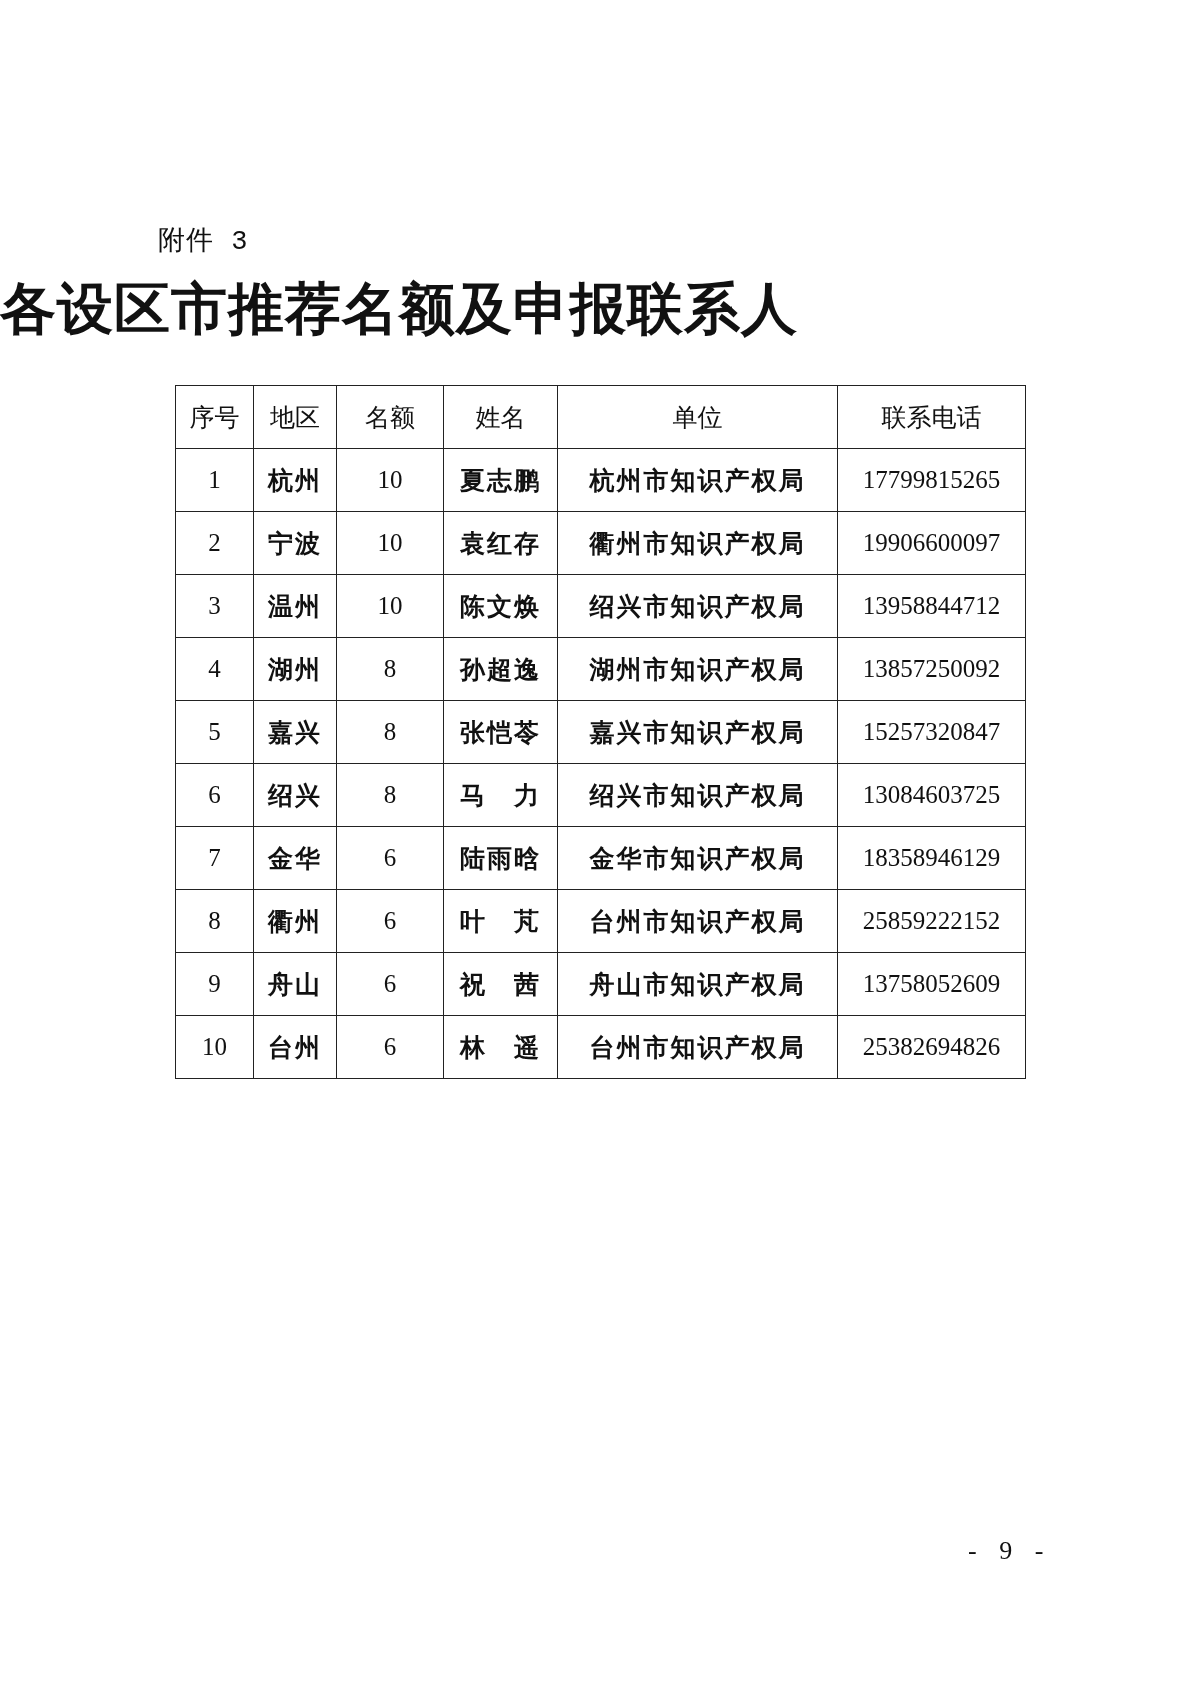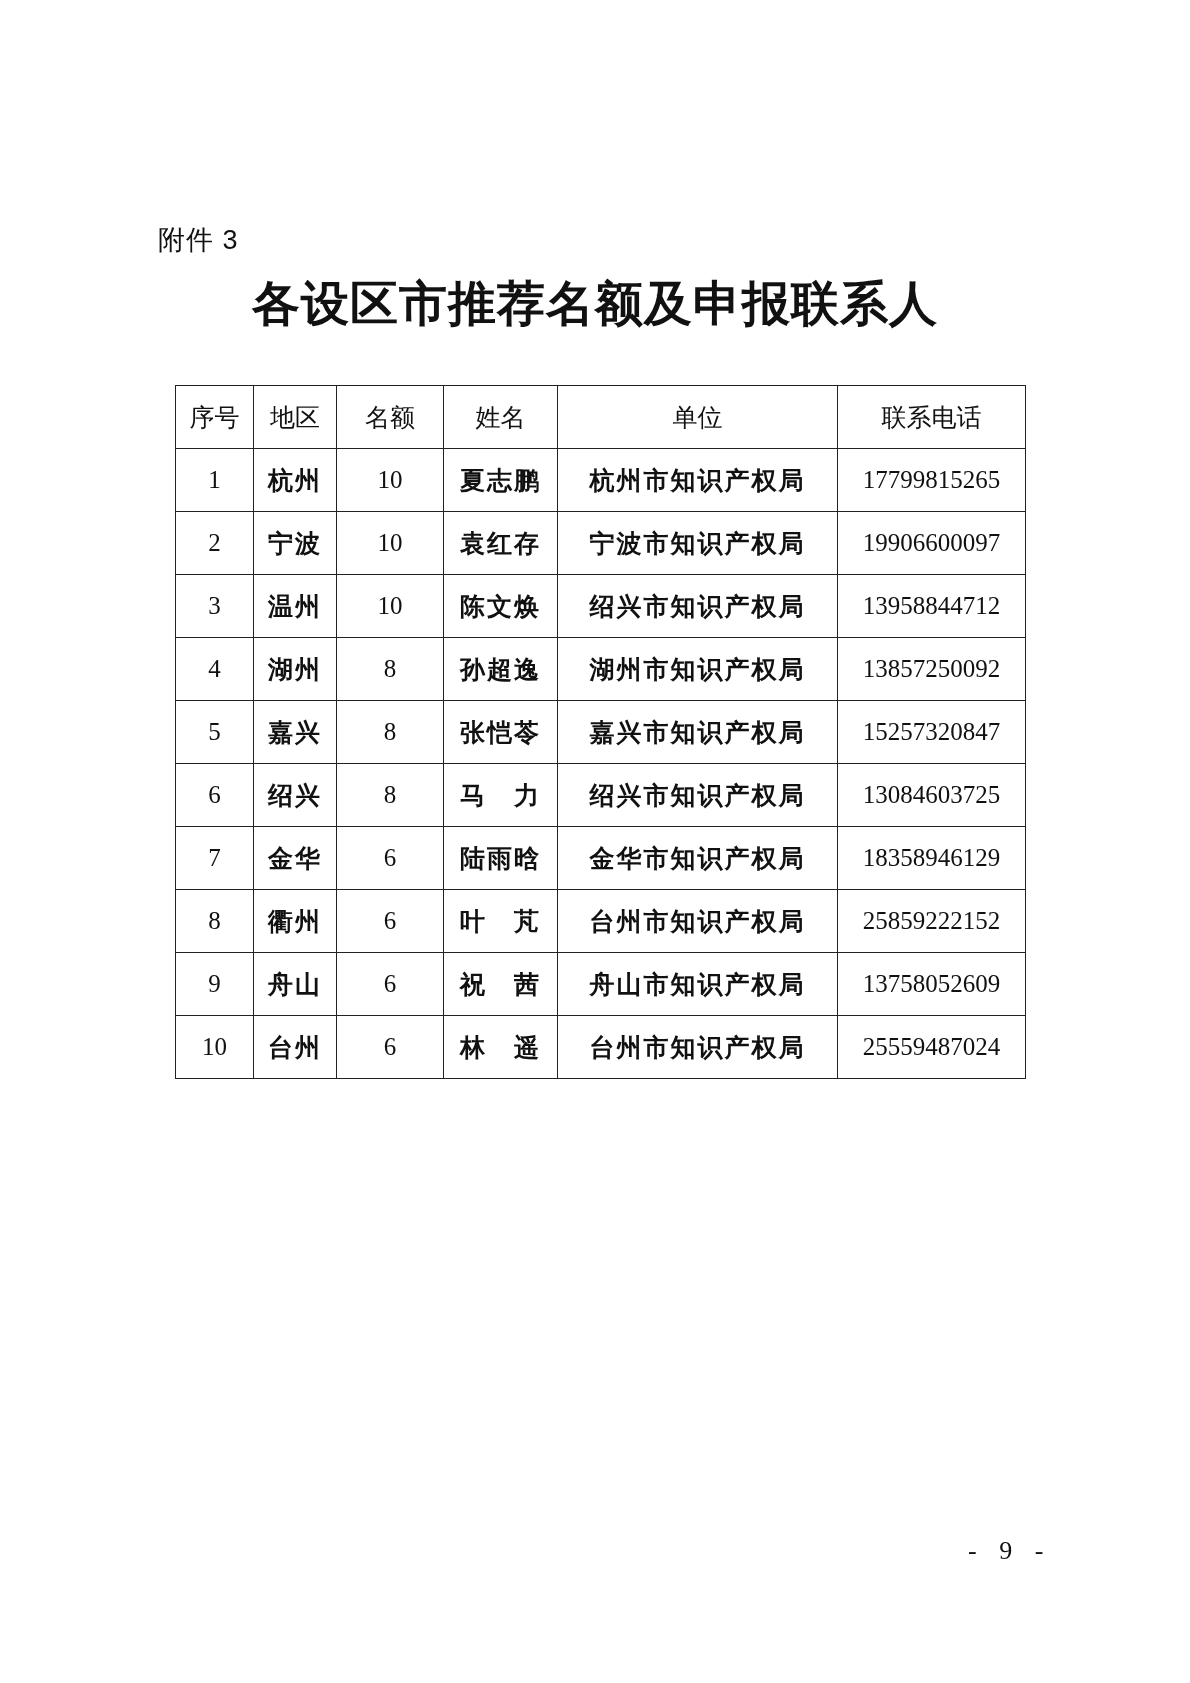--- a/index.html
+++ b/index.html
@@ -1,21 +1,21 @@
 <!DOCTYPE html>
 <html><head>
 <meta charset="utf-8">
 <style>
   html, body { margin: 0; padding: 0; background: #ffffff; }
   body { width: 1190px; height: 1683px; position: relative; overflow: hidden;
          font-family: "DejaVu Serif", "Liberation Serif", serif; color: #111; }
   .attachment { position: absolute; left: 158px; top: 222px; font-size: 27px;
-                font-family: Liberation Sans, sans-serif; letter-spacing: 1px; }
-  .title { position: absolute; left: 0; width: 1190px; top: 272px; text-align: center;
-           font-size: 48px; font-weight: bold; letter-spacing: 1px;
+                font-family: Liberation Mono, monospace; letter-spacing: 1px; }
+  .title { position: absolute; left: 0; width: 1190px; top: 272px; 
+           font-size: 56px; font-weight: bold; letter-spacing: 1px;
            font-family: "DejaVu Sans", "Liberation Sans", sans-serif; }
   table.quota { position: absolute; left: 175px; top: 385px; width: 850px;
                 border-collapse: collapse; table-layout: fixed; }
   table.quota th, table.quota td { border: 1.5px solid #222; height: 62px; padding: 0;
                 text-align: center; vertical-align: middle; font-size: 25px; }
   table.quota th { font-family: "DejaVu Sans", "Liberation Sans", sans-serif; font-weight: normal; text-align: center; }
   table.quota td { font-family: "Liberation Serif", "DejaVu Serif", serif; }
   td.cjk { font-family: "DejaVu Serif", "Liberation Serif", serif; letter-spacing: 2px; font-weight: bold; }
   td.name { white-space: pre; }
   .page-num { position: absolute; left: 968px; top: 1536px; font-size: 26px;
@@ -53,21 +53,21 @@
         <td>10</td>
         <td class="cjk name">夏志鹏</td>
         <td class="cjk">杭州市知识产权局</td>
         <td>17799815265</td>
       </tr>
       <tr>
         <td>2</td>
         <td class="cjk">宁波</td>
         <td>10</td>
         <td class="cjk name">袁红存</td>
-        <td class="cjk">宁波市知识产权局</td>
+        <td class="cjk">衢州市知识产权局</td>
         <td>19906600097</td>
       </tr>
       <tr>
         <td>3</td>
         <td class="cjk">温州</td>
         <td>10</td>
         <td class="cjk name">陈文焕</td>
         <td class="cjk">绍兴市知识产权局</td>
         <td>13958844712</td>
       </tr>
@@ -118,18 +118,18 @@
         <td class="cjk name">祝　茜</td>
         <td class="cjk">舟山市知识产权局</td>
         <td>13758052609</td>
       </tr>
       <tr>
         <td>10</td>
         <td class="cjk">台州</td>
         <td>6</td>
         <td class="cjk name">林　遥</td>
         <td class="cjk">台州市知识产权局</td>
-        <td>25559487024</td>
+        <td>25382694826</td>
       </tr>
     </tbody>
 </table>
 
 <div class="page-num">- 9 -</div>
 
 </body></html>

